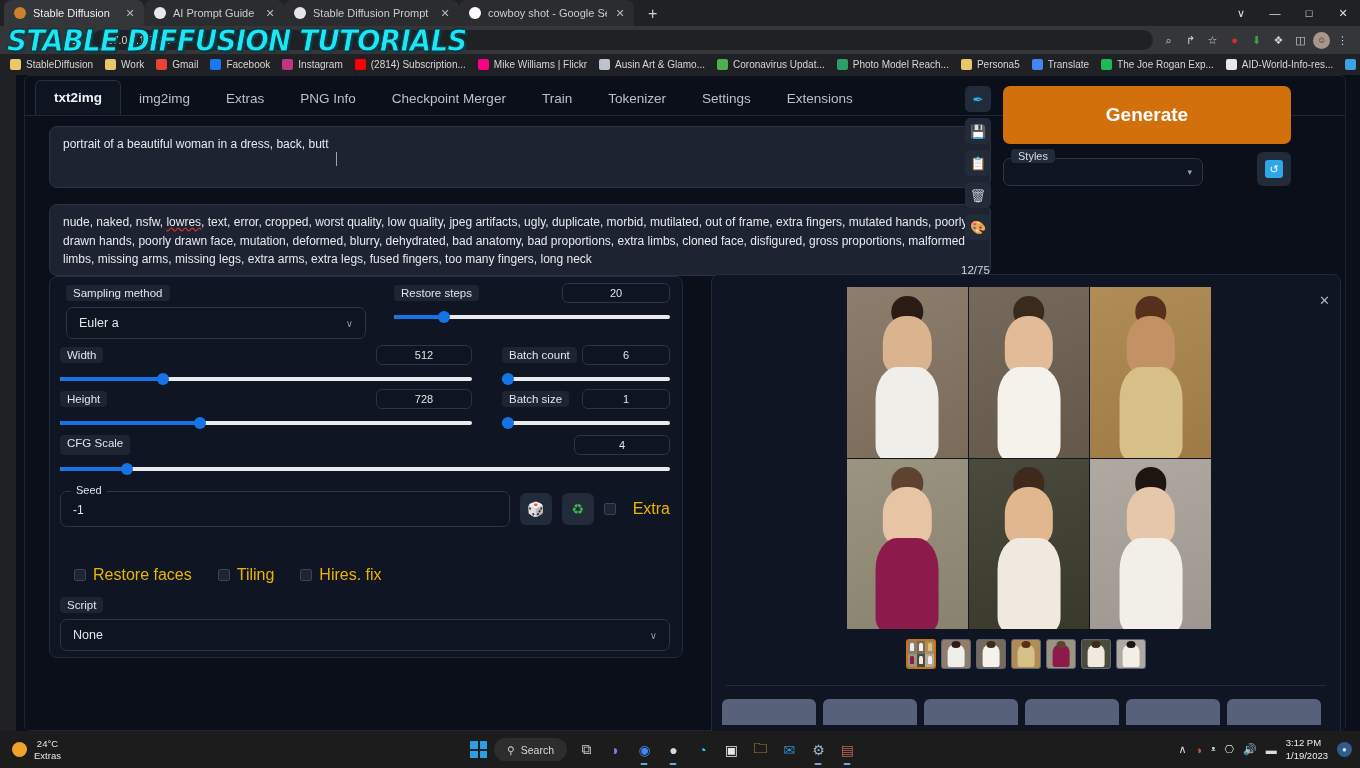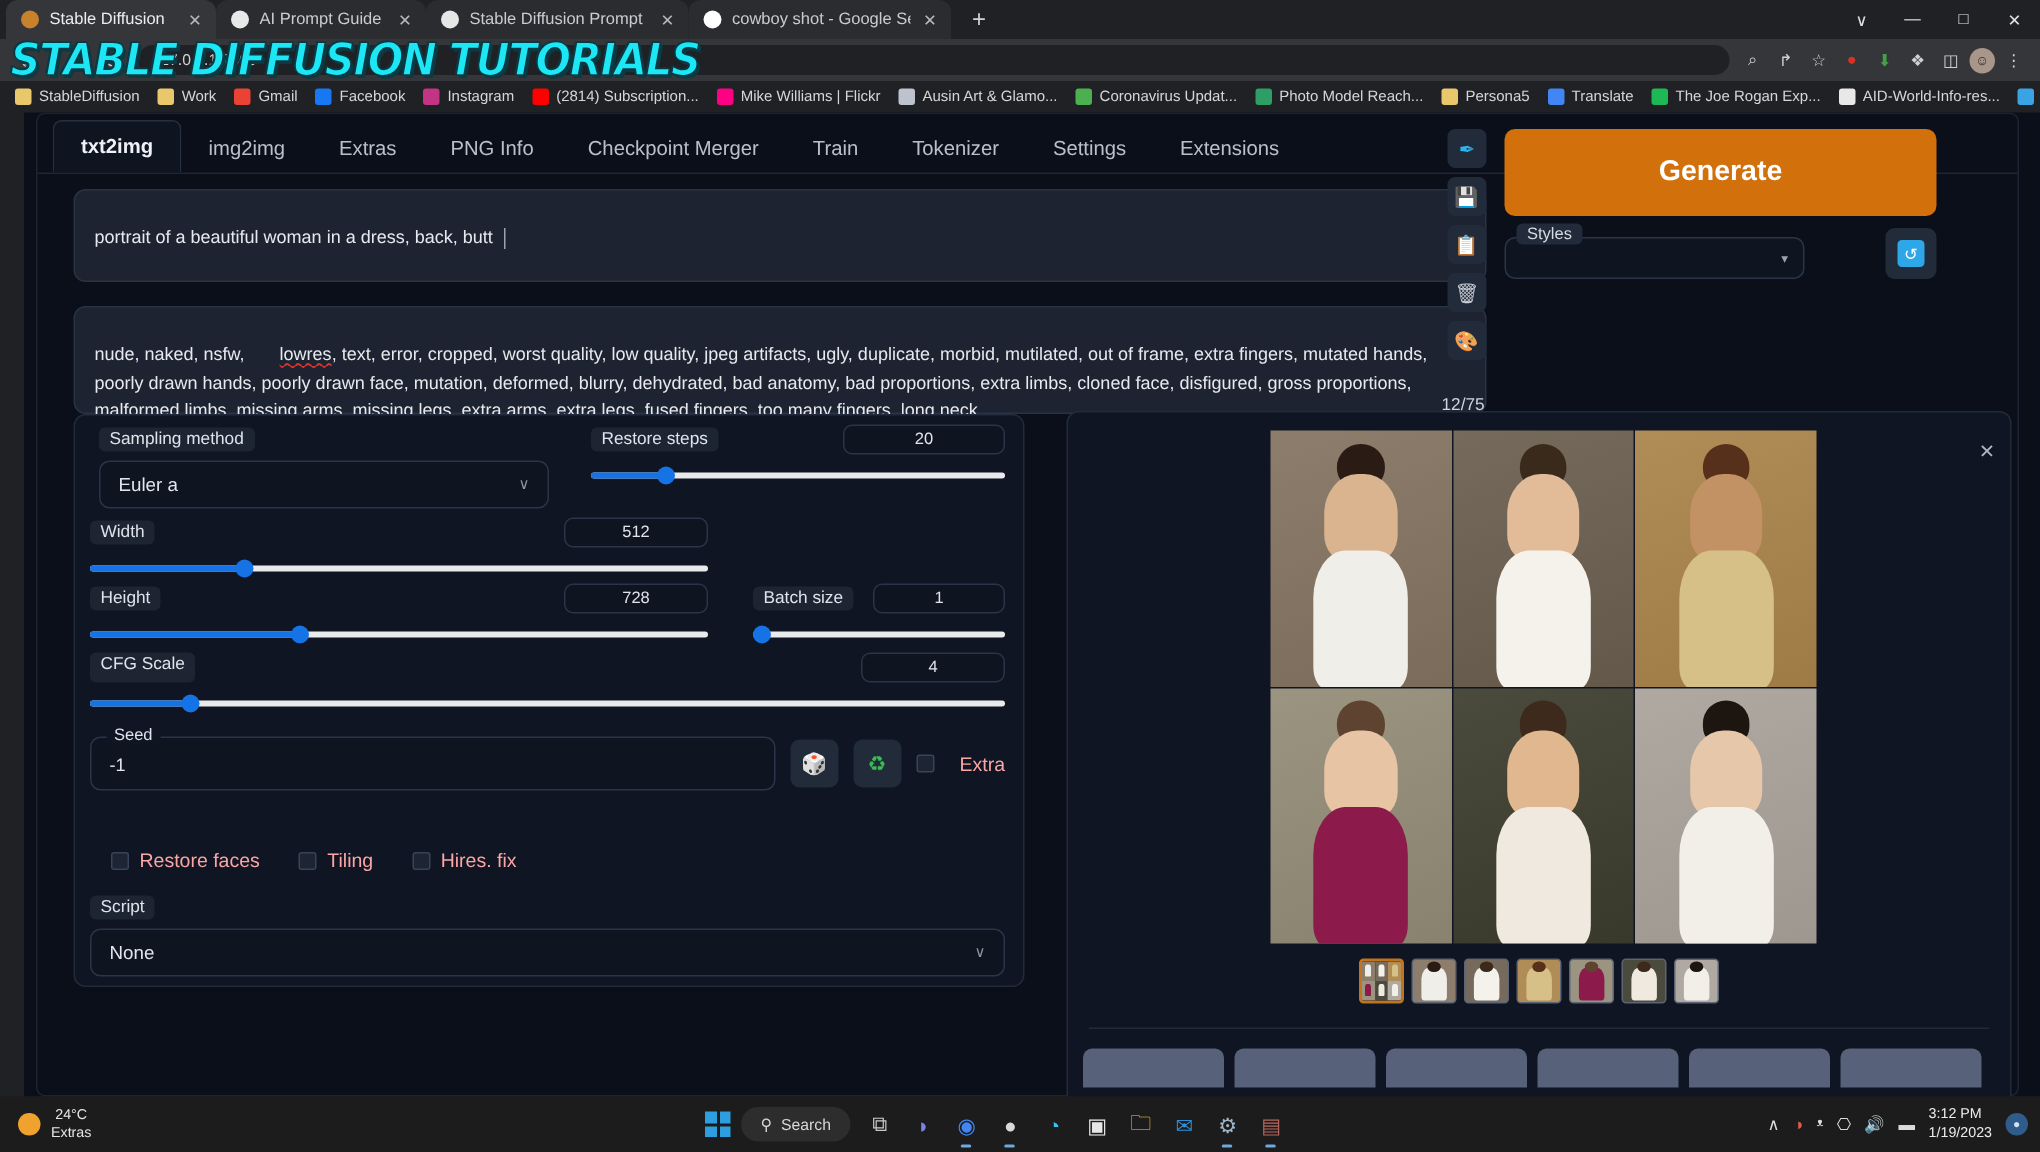--- a/index.html
+++ b/index.html
@@ -95,28 +95,28 @@
 
   .tabs-row { display:flex; align-items:flex-end; height:40px; padding-left:10px;
               border-bottom:1px solid #1e2738; }
   .sdtab { padding:9px 18px; font-size:13.5px; color:#b9c0cc; border-radius:6px 6px 0 0; }
   .sdtab.active { color:#eef1f6; background:#0e1420; border:1px solid #27303f;
                   border-bottom:1px solid #0e1420; font-weight:bold; }
 
   .prompt-area { padding:10px 12px 0 24px; }
   .promptbox {
     background:#1d2330; border:1px solid #2a3344; border-radius:8px;
-    color:#e6e9ee; font-size:12px; line-height:1.55; padding:22px 13px;
+    color:#e6e9ee; font-size:12px; line-height:1.55; padding:8px 13px;
     position:relative;
   }
   #pos-prompt { height:62px; width:942px; }
   #neg-prompt { height:72px; width:942px; margin-top:16px; }
   .caret-i { position:absolute; left:286px; top:25px; width:1px; height:14px;
              border-left:1px solid #9aa3b2; }
-  .typo { text-decoration: underline wavy #d9342b; text-decoration-skip-ink:none;margin-left:20px; }
+  .typo { text-decoration: underline wavy #d9342b; text-decoration-skip-ink:none; }
 
   .right-col { position:absolute; right:12px; top:10px; width:330px; }
   .icon-col { position:absolute; left:-38px; top:0; display:flex;
               flex-direction:column; gap:6px; align-items:center; }
   .sq-icon { width:26px; height:26px; border-radius:5px; background:#222b3a;
              display:flex; align-items:center; justify-content:center; font-size:13px; }
   .token-count { position:absolute; left:-42px; top:178px; color:#cfd5df;
                  font-size:11.5px; }
 
   .gen-btn {
@@ -160,21 +160,21 @@
                   background:#1573e6; border-radius:50%; }
   .seedbox { position:relative; background:#0e1420; border:1px solid #2b3448;
              border-radius:7px; height:36px; }
   .seedlabel { position:absolute; left:10px; top:-8px; background:#0f1522;
                padding:0 5px; font-size:11px; color:#dfe4ec; }
   .seedval { position:absolute; left:12px; top:11px; font-size:12px; color:#e2e6ed; }
   .iconbtn { width:32px; height:32px; border-radius:6px; background:#222b3a;
              display:flex; align-items:center; justify-content:center; font-size:14px; }
   .cbox { width:12px; height:12px; background:#1d2432; border:1px solid #39435a;
           border-radius:2px; display:inline-block; vertical-align:middle; }
-  .cblabel { font-size:13px; color:#fca5a5; margin-left:7px; vertical-align:middle; }
+  .cblabel { font-size:16px; color:#eab308; margin-left:7px; vertical-align:middle; }
 
   
   .gallery-panel { position:absolute; left:686px; top:198px; width:630px; height:520px;
                    background:#0f1522; border:1px solid #222b3c; border-radius:8px; }
   .gal-close { position:absolute; right:10px; top:18px; color:#aeb5c2; font-size:13px; }
   .grid { position:absolute; left:135px; top:12px; width:364px; height:342px;
           display:grid; grid-template-columns:repeat(3,1fr); grid-template-rows:repeat(2,1fr);
           gap:1px; background:#0f1522; }
   .cell { position:relative; overflow:hidden; }
   .thumbs { position:absolute; left:0; right:0; top:364px; display:flex;
@@ -404,20 +404,30 @@
         <div style="display:flex;align-items:center;justify-content:space-between">
           <span class="lblchip">Width</span>
           <div class="numbox" style="width:96px">512</div>
         </div>
         <div class="slider" style="margin-top:12px">
           <div class="fill" style="width:25%"></div>
             <div class="knob" style="left:calc(25% - 6px)"></div>
         </div>
       </div>
 
+      <div style="position:absolute;left:452px;top:68px;width:168px">
+        <div style="display:flex;align-items:center;justify-content:space-between">
+          <span class="lblchip">Batch count</span>
+          <div class="numbox" style="width:88px">6</div>
+        </div>
+        <div class="slider" style="margin-top:12px">
+          <div class="fill" style="width:4%"></div>
+            <div class="knob" style="left:0px"></div>
+        </div>
+      </div>
 
       <div style="position:absolute;left:10px;top:112px;width:412px">
         <div style="display:flex;align-items:center;justify-content:space-between">
           <span class="lblchip">Height</span>
           <div class="numbox" style="width:96px">728</div>
         </div>
         <div class="slider" style="margin-top:12px">
           <div class="fill" style="width:34%"></div>
             <div class="knob" style="left:calc(34% - 6px)"></div>
         </div>

